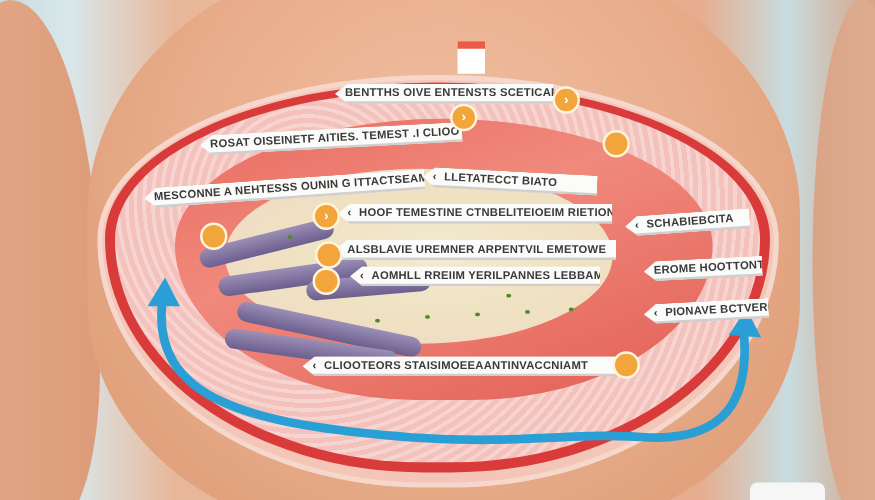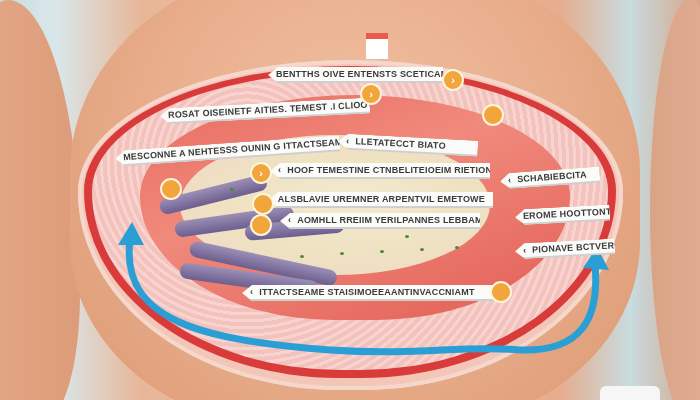--- a/index.html
+++ b/index.html
@@ -121,21 +121,21 @@
   <div class="banner" style="left:268px;top:67px;width:175px;"><span>BENTTHS OIVE ENTENSTS SCETICAMTT COW</span></div>
   <div class="banner" style="left:160px;top:103px;width:210px;transform:rotate(-3deg);"><span>ROSAT OISEINETF AITIES. TEMEST .I CLIOOTEORS</span></div>
   <div class="banner" style="left:115px;top:143px;width:225px;transform:rotate(-4deg);"><span>MESCONNE  A NEHTESSS OUNIN G ITTACTSEAME</span></div>
   <div class="banner" style="left:338px;top:137px;width:140px;transform:rotate(3deg);"><span class="chev">‹</span><span>LLETATECCT BIATO</span></div>
   <div class="banner" style="left:270px;top:163px;width:220px;"><span class="chev">‹</span><span>HOOF TEMESTINE CTNBELITEIOEIM RIETION</span></div>
   <div class="banner" style="left:500px;top:170px;width:100px;transform:rotate(-4deg);"><span class="chev">‹</span><span>SCHABIEBCITA</span></div>
   <div class="banner" style="left:268px;top:192px;width:225px;text-align:right;"><span>ALSBLAVIE UREMNER ARPENTVIL EMETOWE</span></div>
   <div class="banner" style="left:280px;top:213px;width:200px;"><span class="chev">‹</span><span>AOMHLL RREIIM YERILPANNES LEBBAME</span></div>
   <div class="banner" style="left:515px;top:207px;width:95px;transform:rotate(-3deg);"><span>EROME HOOTTONT</span></div>
   <div class="banner" style="left:515px;top:241px;width:100px;transform:rotate(-3deg);"><span class="chev">‹</span><span>PIONAVE BCTVERCA</span></div>
-  <div class="banner" style="left:242px;top:285px;width:255px;"><span class="chev">‹</span><span>ITTACTSEAME STAISIMOEEAANTINVACCNIAMT</span></div>
+  <div class="banner" style="left:242px;top:285px;width:255px;"><span class="chev">‹</span><span>CLIOOTEORS STAISIMOEEAANTINVACCNIAMT</span></div>
 
   <div class="bubble" style="left:442px;top:69px;">›</div>
   <div class="bubble" style="left:360px;top:83px;">›</div>
   <div class="bubble" style="left:482px;top:104px;"></div>
   <div class="bubble" style="left:250px;top:162px;">›</div>
   <div class="bubble" style="left:160px;top:178px;"></div>
   <div class="bubble" style="left:252px;top:193px;"></div>
   <div class="bubble" style="left:250px;top:214px;"></div>
   <div class="bubble" style="left:490px;top:281px;"></div>
 

